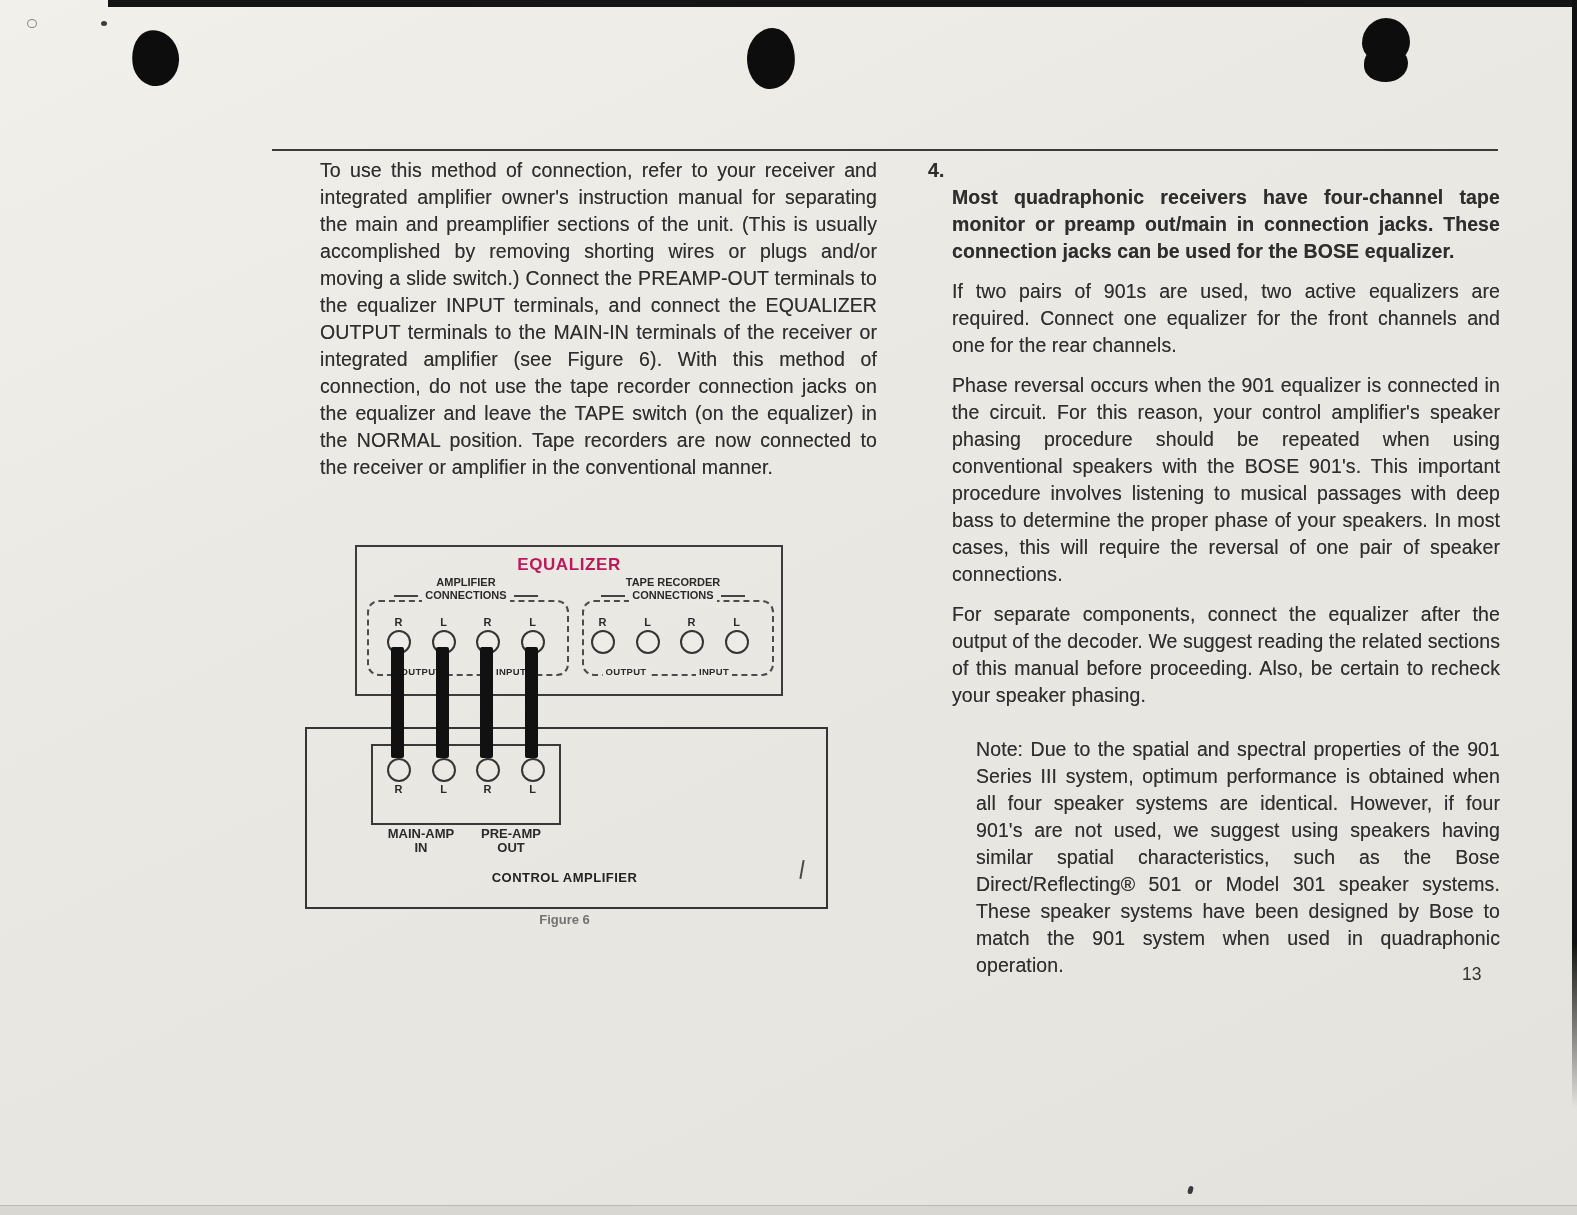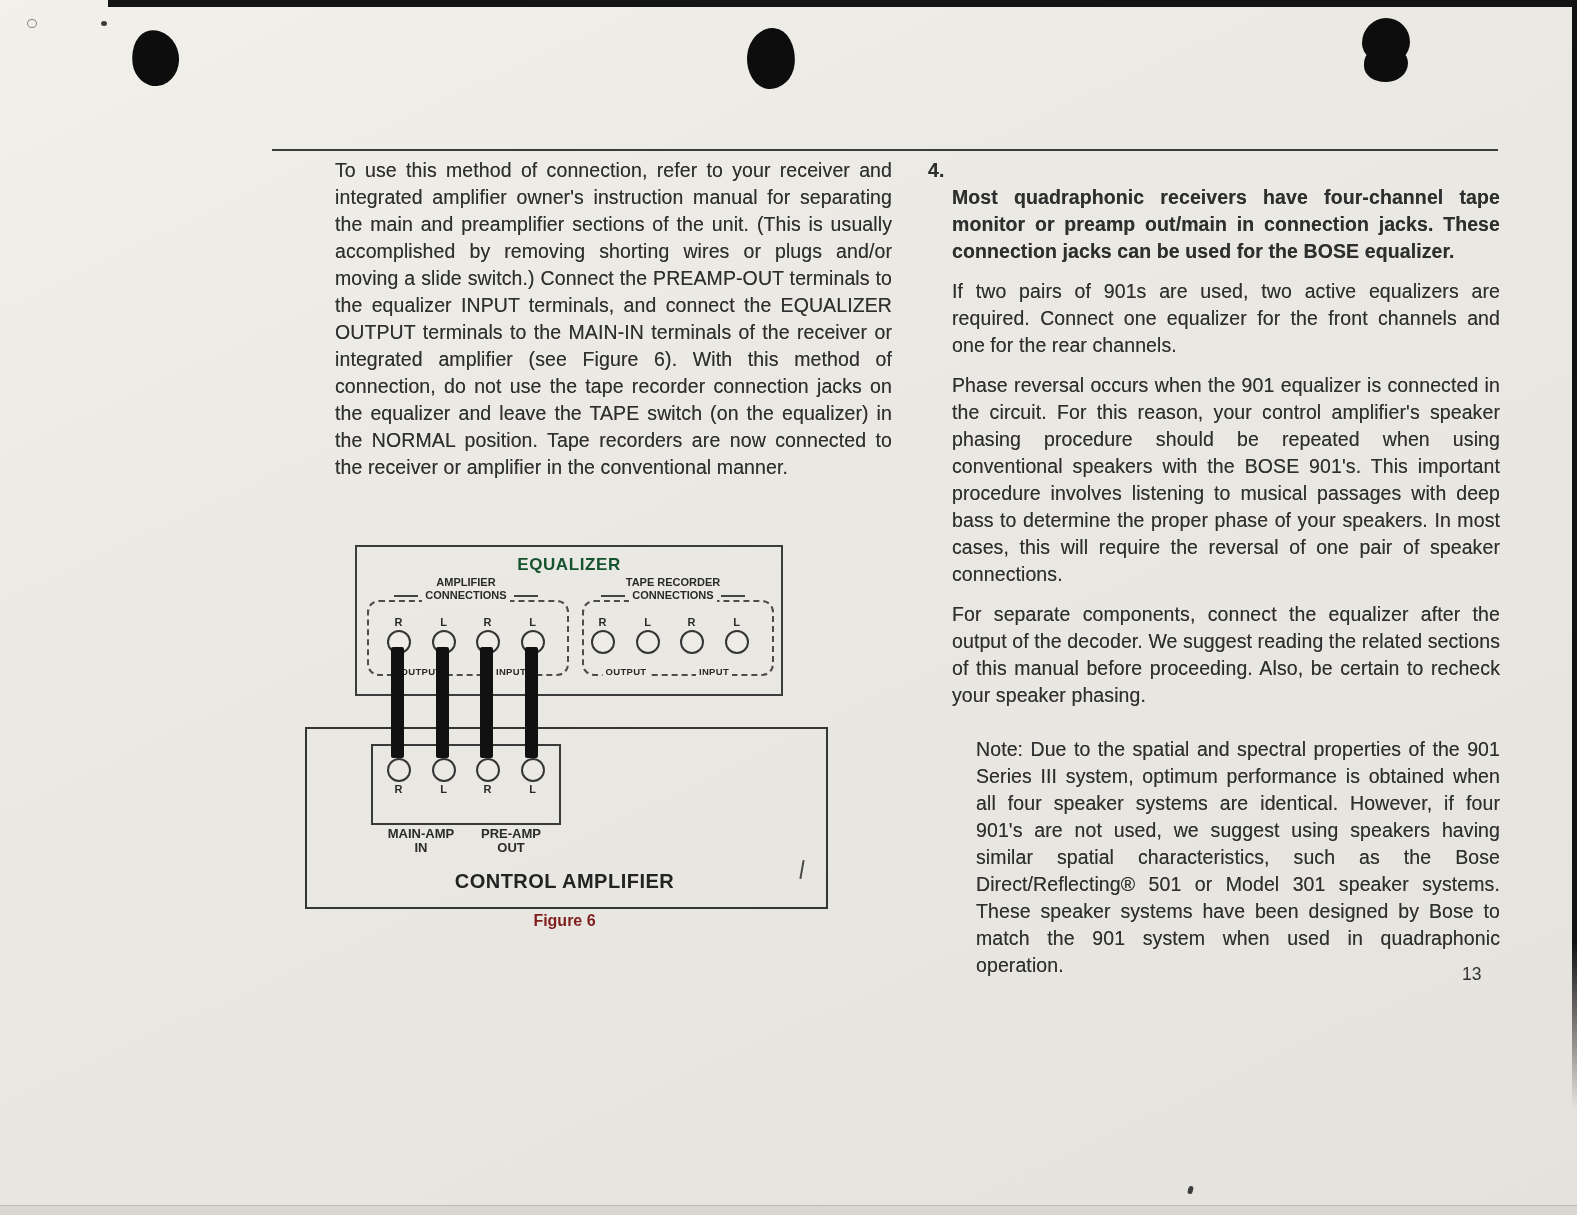--- a/index.html
+++ b/index.html
@@ -24,35 +24,35 @@
   .speck-a { left:27px; top:19px; width:8px; height:7px; background:transparent; border:1.5px solid #8a887f; }
   .speck-b { left:101px; top:21px; width:6px; height:5px; }
   .speck-c { left:1188px; top:1186px; width:5px; height:8px; transform:rotate(15deg); border-radius:40%; }
   .stray-slash { position:absolute; left:496px; top:320px; width:2px; height:19px; background:#4a4a4a; transform:rotate(10deg); }
 
   
   .rule { position:absolute; left:272px; top:149px; width:1226px; height:2px; background:#3b3b3b; }
 
   
   .col { position:absolute; top:157px; font-size:19.5px; line-height:27px; text-align:justify; letter-spacing:0.1px; text-shadow:0 0 0.5px rgba(46,46,46,0.55); }
-  .col-left  { left:335px; width:557px; }
+  .col-left  { left:320px; width:557px; }
   .col-right { left:928px; width:572px; }
   .col p { margin:0; }
   .heading-row { display:flex; font-weight:bold; }
   .item-number { width:24px; flex:0 0 24px; }
   .col-right .body-p { margin-left:24px; margin-top:13px; }
   .col-right .body-p.first { margin-top:0;font-weight:bold; }
   .note-p { margin-left:48px !important; margin-top:27px !important; }
 
   .page-number { position:absolute; left:1462px; top:964px; font-size:17.5px; color:#333; }
 
   
   .figure { position:absolute; left:305px; top:540px; width:522px; height:390px; }
   .eq-box { position:absolute; left:50px; top:5px; width:424px; height:147px; border:2px solid #3c3c3c; }
-  .eq-title { margin-top:8px; text-align:center; font-weight:bold; font-size:17px; letter-spacing:0.6px; color:#14532d; }
+  .eq-title { margin-top:8px; text-align:center; font-weight:bold; font-size:17px; letter-spacing:0.6px; color:#be185d; }
   .ctrl-box { position:absolute; left:0; top:187px; width:519px; height:178px; border:2.5px solid #353535; }
   .inner-box { position:absolute; left:66px; top:204px; width:186px; height:77px; border:2px solid #3a3a3a; }
   .bracket { position:absolute; top:60px; height:72px; border:2px dashed #4c4c4c; border-radius:12px; }
   .bracket-amp  { left:62px;  width:198px; }
   .bracket-tape { left:277px; width:188px; }
 
   .grp-label { position:absolute; top:36px; width:200px; text-align:center; font-weight:bold; font-size:11px; line-height:13px; color:#2a2a2a; z-index:3; }
   .grp-label-amp { left:61px; }
   .grp-label-tape { left:268px; }
   .grp-line2 { display:flex; align-items:center; justify-content:center; gap:4px; }
@@ -64,22 +64,22 @@
   .jack-bottom { top:218px; z-index:5; }
   .jack-label { font-weight:bold; font-size:11px; line-height:13px; color:#2a2a2a; }
   .jack-circle { width:24px; height:24px; border:2.5px solid #353535; border-radius:50%; background:rgba(240,239,234,0.55); box-sizing:border-box; }
   .jack-bottom .jack-circle { background:#ebe9e4; }
 
   .io-label { position:absolute; top:126px; transform:translateX(-50%); font-weight:bold; font-size:9.5px; letter-spacing:0.3px; background:#ebe9e4; padding:0 3px; z-index:3; color:#2a2a2a; }
 
   .cable { position:absolute; top:107px; width:13px; height:111px; background:#111; border-radius:2px; z-index:4; }
 
   .amp-io { position:absolute; top:287px; transform:translateX(-50%); text-align:center; font-weight:bold; font-size:13px; line-height:14px; color:#2a2a2a; }
-  .ctrl-title { position:absolute; left:0; top:330px; width:519px; text-align:center; font-weight:bold; font-size:20px; letter-spacing:0.5px; color:#232323; }
-  .fig-caption { position:absolute; left:0; top:372px; width:519px; text-align:center; font-weight:bold; font-size:16px; color:#7f1d1d; }
+  .ctrl-title { position:absolute; left:0; top:330px; width:519px; text-align:center; font-weight:bold; font-size:13px; letter-spacing:0.5px; color:#232323; }
+  .fig-caption { position:absolute; left:0; top:372px; width:519px; text-align:center; font-weight:bold; font-size:13px; color:#737373; }
 </style>
 </head>
 <body>
 
 <div class="edge-top"></div>
 <div class="edge-right"></div>
 <div class="edge-bottom"></div>
 <div class="blob blob-1"></div>
 <div class="blob blob-2"></div>
 <div class="blob blob-3"></div>

